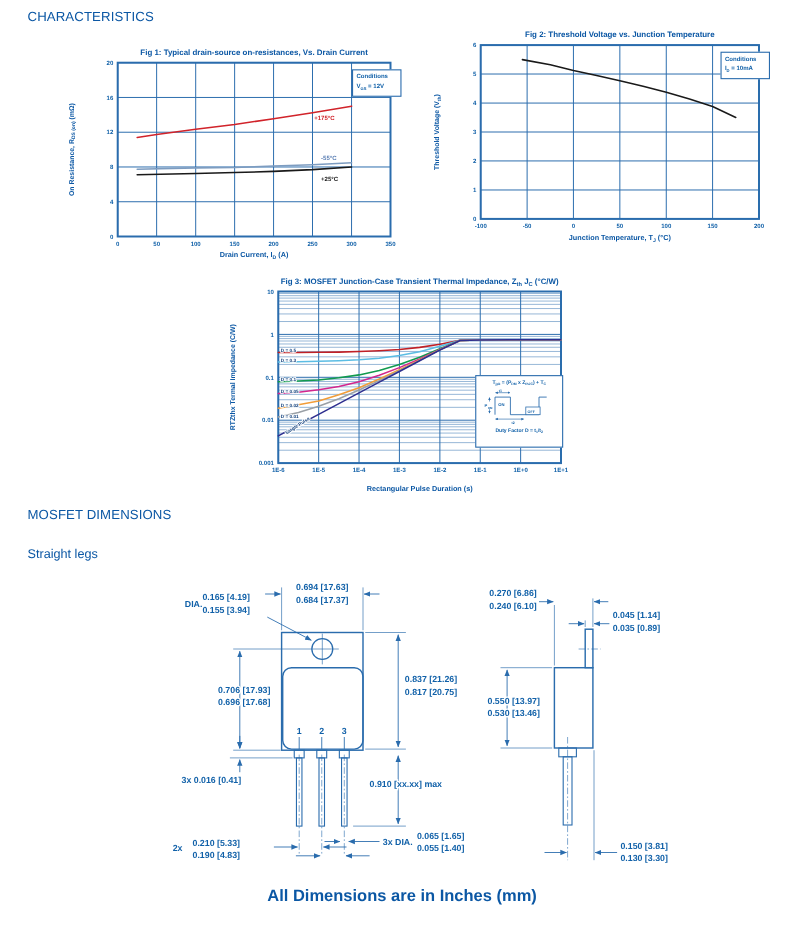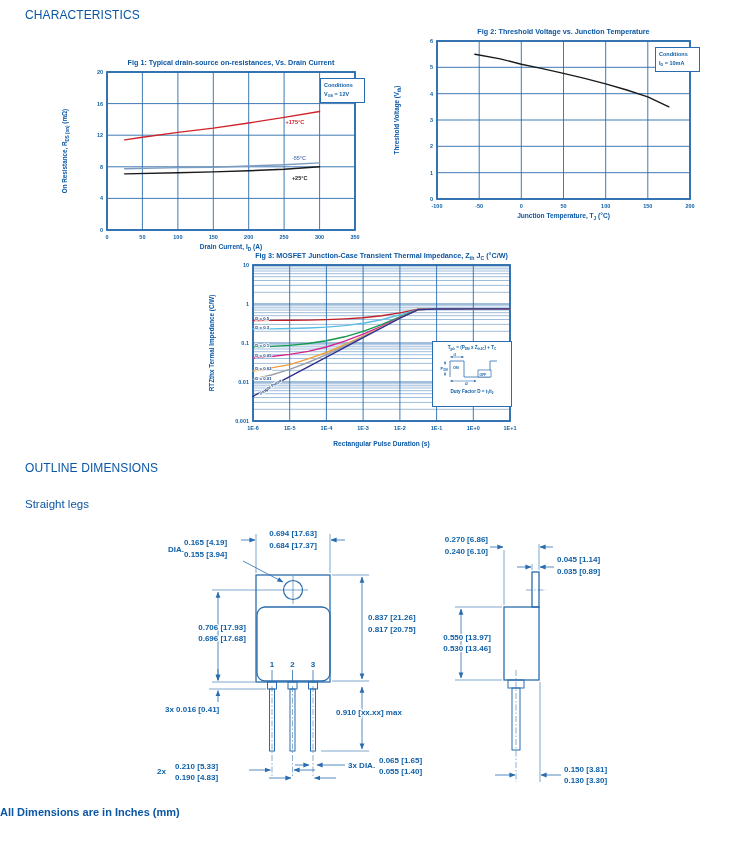--- a/index.html
+++ b/index.html
@@ -1,36 +1,36 @@
 <!DOCTYPE html>
 <html><head>
 <meta charset="utf-8">
 <style>
   html,body{margin:0;padding:0;background:#fff}
   body{width:731px;height:845px;position:relative;font-family:"Liberation Sans",sans-serif;overflow:hidden}
   .abs{position:absolute}
   .heading{position:absolute;color:#0b57a4;font-weight:normal;font-size:12px;letter-spacing:.1px}
   .subheading{position:absolute;color:#0b57a4;font-weight:normal;font-size:11.5px}
-  .footer{position:absolute;left:0;width:731px;text-align:left;color:#0b57a4;font-weight:bold;font-size:11px}
+  .footer{position:absolute;left:0;width:731px;text-align:center;color:#0b57a4;font-weight:bold;font-size:15px}
   .chart{position:absolute}
   .condbox{position:absolute;border:1px solid #2a6cad;background:#fff;color:#1060a8;font-weight:bold;font-size:5.5px;line-height:1.7;padding:2px 3px;white-space:nowrap}
   .sub{font-size:68%;vertical-align:-22%}
   .inset{position:absolute;border:1px solid #2a6cad;background:#fff;color:#1060a8;font-weight:bold;display:flex;flex-direction:column;align-items:center;padding:3px 2px 2px 2px;box-sizing:border-box}
   .inset-formula,.inset-duty{font-size:4.6px;text-align:center;white-space:nowrap}
   .inset-duty{margin-top:2px}
   svg text{font-family:"Liberation Sans",sans-serif;font-weight:bold}
   .dt{font-size:8px;fill:#1060a8;paint-order:stroke;stroke:#fff;stroke-width:2.4px}
   .cl{stroke-dasharray:6 2 1.5 2;stroke-width:.55}
 </style>
 </head>
 <body>
 
 <div class="heading" style="left:25px;top:8px">CHARACTERISTICS</div>
 
-<div class="chart" style="left:58px;top:55px;width:312px;height:198px">
+<div class="chart" style="left:58px;top:40px;width:312px;height:198px">
   <div><svg width="312" height="198" viewBox="0 0 312 198">
         <g stroke="#2a6cad">
           <line x1="49.0" y1="17" x2="49.0" y2="175" stroke-width="0.9"></line>
           <line x1="84.4" y1="17" x2="84.4" y2="175" stroke-width="0.9"></line>
           <line x1="119.9" y1="17" x2="119.9" y2="175" stroke-width="0.9"></line>
           <line x1="155.3" y1="17" x2="155.3" y2="175" stroke-width="0.9"></line>
           <line x1="190.7" y1="17" x2="190.7" y2="175" stroke-width="0.9"></line>
           <line x1="226.1" y1="17" x2="226.1" y2="175" stroke-width="0.9"></line>
           <line x1="261.6" y1="17" x2="261.6" y2="175" stroke-width="0.9"></line>
           <line x1="297.0" y1="17" x2="297.0" y2="175" stroke-width="0.9"></line>
@@ -236,21 +236,21 @@
         <text x="13.5" y="5" font-size="3.2">t1</text>
         <text x="13" y="18">ON</text>
         <text x="25" y="34" font-size="3.2">t2</text>
         <text x="39.6" y="24.6" font-size="3.4">OFF</text>
       </g>
     </svg>
     <div class="inset-duty"><span>Duty Factor D = t</span><span class="sub">1</span><span>/t</span><span class="sub">2</span></div>
   </div>
 </div>
 
-<div class="heading" style="left:25px;top:461px">OUTLINE DIMENSIONS</div>
+<div class="heading" style="left:25px;top:461px">MOSFET DIMENSIONS</div>
 <div class="subheading" style="left:25px;top:498px">Straight legs</div>
 
 <svg class="abs" style="left:145px;top:520px" width="586" height="300" viewBox="0 0 586 300">
   <defs>
     <marker id="ah" viewBox="0 0 8 8" refX="7.5" refY="4" markerWidth="7.5" markerHeight="7.5" orient="auto-start-reverse">
         <path d="M0,0.8 L8,4 L0,7.2 z" fill="#2a6cad"></path>
       </marker>
   </defs>
   <g stroke="#2a6cad" fill="none">
 

